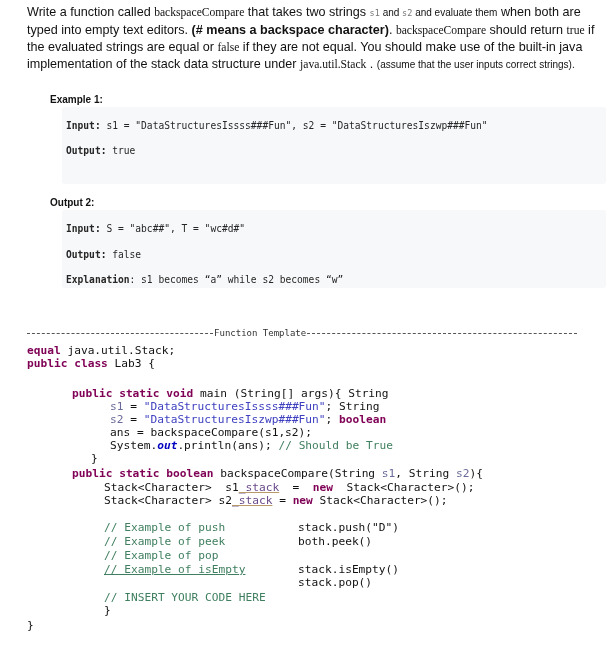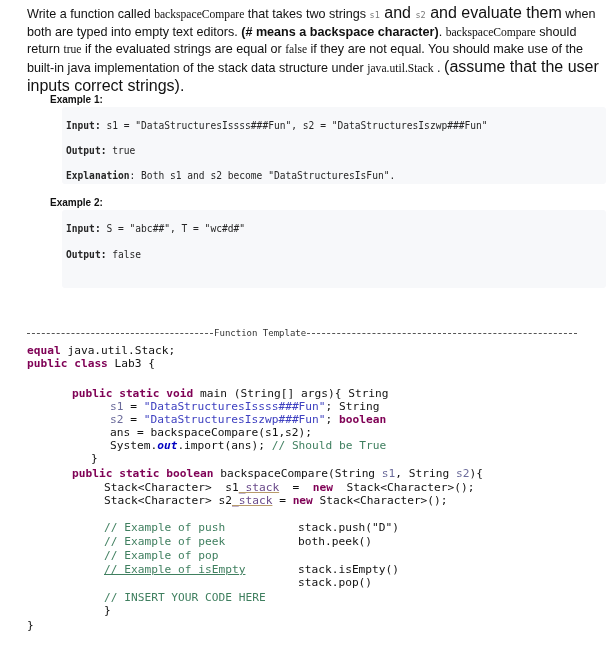--- a/index.html
+++ b/index.html
@@ -27,21 +27,21 @@
     .intro .mono {
       font-family: Liberation Serif, serif;
       font-size: 11.6px;
     }
     .intro .mono-small {
       font-family: "DejaVu Sans Mono", monospace;
       font-size: 8.5px;
       color: #777;
     }
     .intro .small {
-      font-size: 16px;
+      font-size: 10px;
       margin-top: 6px;
     }
     .intro b { font-weight: bold; }
 
     .example-title {
       position: absolute;
       left: 50px;
       font-size: 10px;
       font-weight: bold;
       color: #111;
@@ -105,43 +105,43 @@
 <body>
 
 <div class="intro">
   <span>Write a function called </span><span class="mono">backspaceCompare</span><span> that takes two strings </span><span class="mono-small">s1</span><span class="small"> and </span><span class="mono-small">s2</span><span class="small"> and evaluate them</span><span> when both are typed into empty text editors. </span><b>(# means a backspace character)</b><span>. </span><span class="mono">backspaceCompare</span><span> should return </span><span class="mono">true</span><span> if the evaluated strings are equal or </span><span class="mono">false</span><span> if they are not equal. You should make use of the built-in java implementation of the stack data structure under </span><span class="mono">java.util.Stack</span><span> . </span><span class="small">(assume that the user inputs correct strings).</span>
 </div>
 
 <div class="example-title" style="top:94px;">Example 1:</div>
 <div class="example-box" style="top:107px; height:77px;">
   <div class="ex-line" style="top:13px;"><span class="lbl">Input:</span><span> s1 = "DataStructuresIssss###Fun", s2 = "DataStructuresIszwp###Fun"</span></div>
   <div class="ex-line" style="top:38px;"><span class="lbl">Output:</span><span> true</span></div>
-  <div class="ex-line" style="top:63px;"><span class="lbl">Explanation</span><span>: Both s1 and s2 become "DataStructuresIsFun".</span></div>
 </div>
 
-<div class="example-title" style="top:197px;">Example 2:</div>
+<div class="example-title" style="top:197px;">Output 2:</div>
 <div class="example-box" style="top:210px; height:78px;">
   <div class="ex-line" style="top:13px;"><span class="lbl">Input:</span><span> S = "abc##", T = "wc#d#"</span></div>
   <div class="ex-line" style="top:39px;"><span class="lbl">Output:</span><span> false</span></div>
+  <div class="ex-line" style="top:64px;"><span class="lbl">Explanation</span><span>: s1 becomes “a” while s2 becomes “w”</span></div>
 </div>
 
 <div class="separator">
   <span class="dash"></span>
   <span class="label">Function Template</span>
   <span class="dash" style="flex:1.45;"></span>
 </div>
 
 <div class="code" style="left:27px; top:344px;"><span class="kw">equal</span><span> java.util.Stack;</span></div>
 <div class="code" style="left:27px; top:357px;"><span class="kw">public</span> <span class="kw">class</span><span> Lab3 {</span></div>
 
 <div class="code" style="left:72px; top:387px;text-align:right;"><span class="kw">public static void</span><span> main (String[] args){ String</span></div>
 <div class="code" style="left:110px; top:400px;"><span class="var">s1</span><span> = </span><span class="str2">"DataStructuresIssss###Fun"</span><span>; String</span></div>
 <div class="code" style="left:110px; top:413px;"><span class="var">s2</span><span> = </span><span class="str2">"DataStructuresIszwp###Fun"</span><span>; </span><span class="kw">boolean</span></div>
 <div class="code" style="left:110px; top:426px;">ans = backspaceCompare(s1,s2);</div>
-<div class="code" style="left:110px; top:439px;"><span>System.</span><span class="fld">out</span><span>.import(ans); </span><span class="cm">// Should be True</span></div>
+<div class="code" style="left:110px; top:439px;"><span>System.</span><span class="fld">out</span><span>.println(ans); </span><span class="cm">// Should be True</span></div>
 <div class="code" style="left:91px; top:452px;">}</div>
 
 <div class="code" style="left:72px; top:467px;"><span class="kw">public static boolean</span><span> backspaceCompare(String </span><span class="var">s1</span><span>, String </span><span class="var">s2</span><span>){</span></div>
 <div class="code" style="left:104px; top:481px;"><span>Stack&lt;Character&gt;  s1</span><span class="ul">_stack</span><span>  =  </span><span class="kw">new</span><span>  Stack&lt;Character&gt;();</span></div>
 <div class="code" style="left:104px; top:494px;"><span>Stack&lt;Character&gt; s2</span><span class="ul">_stack</span><span> = </span><span class="kw">new</span><span> Stack&lt;Character&gt;();</span></div>
 
 <div class="code cm" style="left:104px; top:521px;">// Example of push</div>
 <div class="code" style="left:298px; top:521px;">stack.push("D")</div>
 <div class="code cm" style="left:104px; top:535px;">// Example of peek</div>
 <div class="code" style="left:298px; top:535px;">both.peek()</div>

